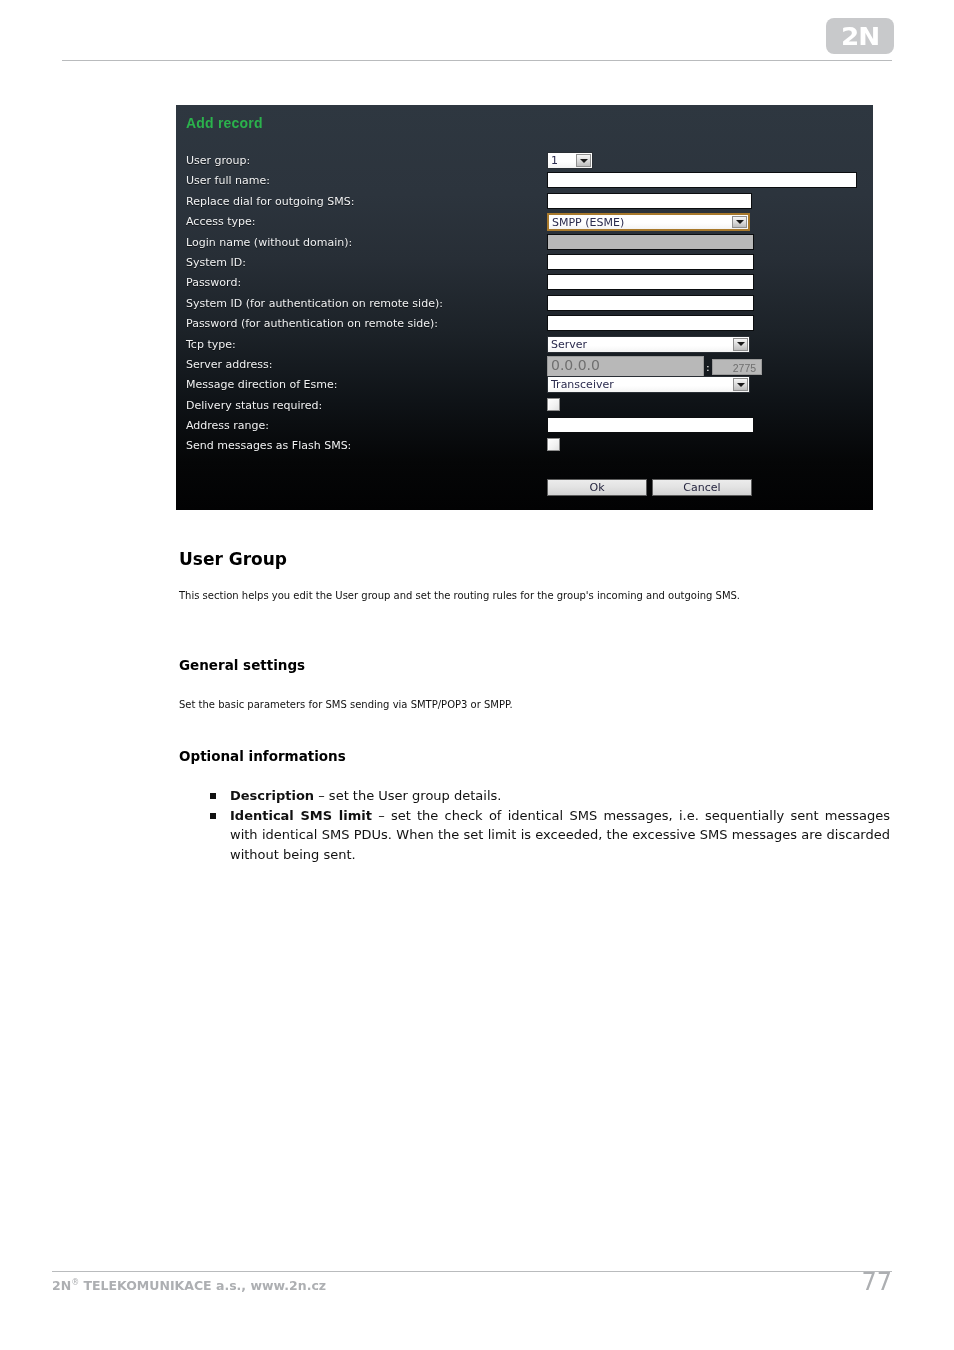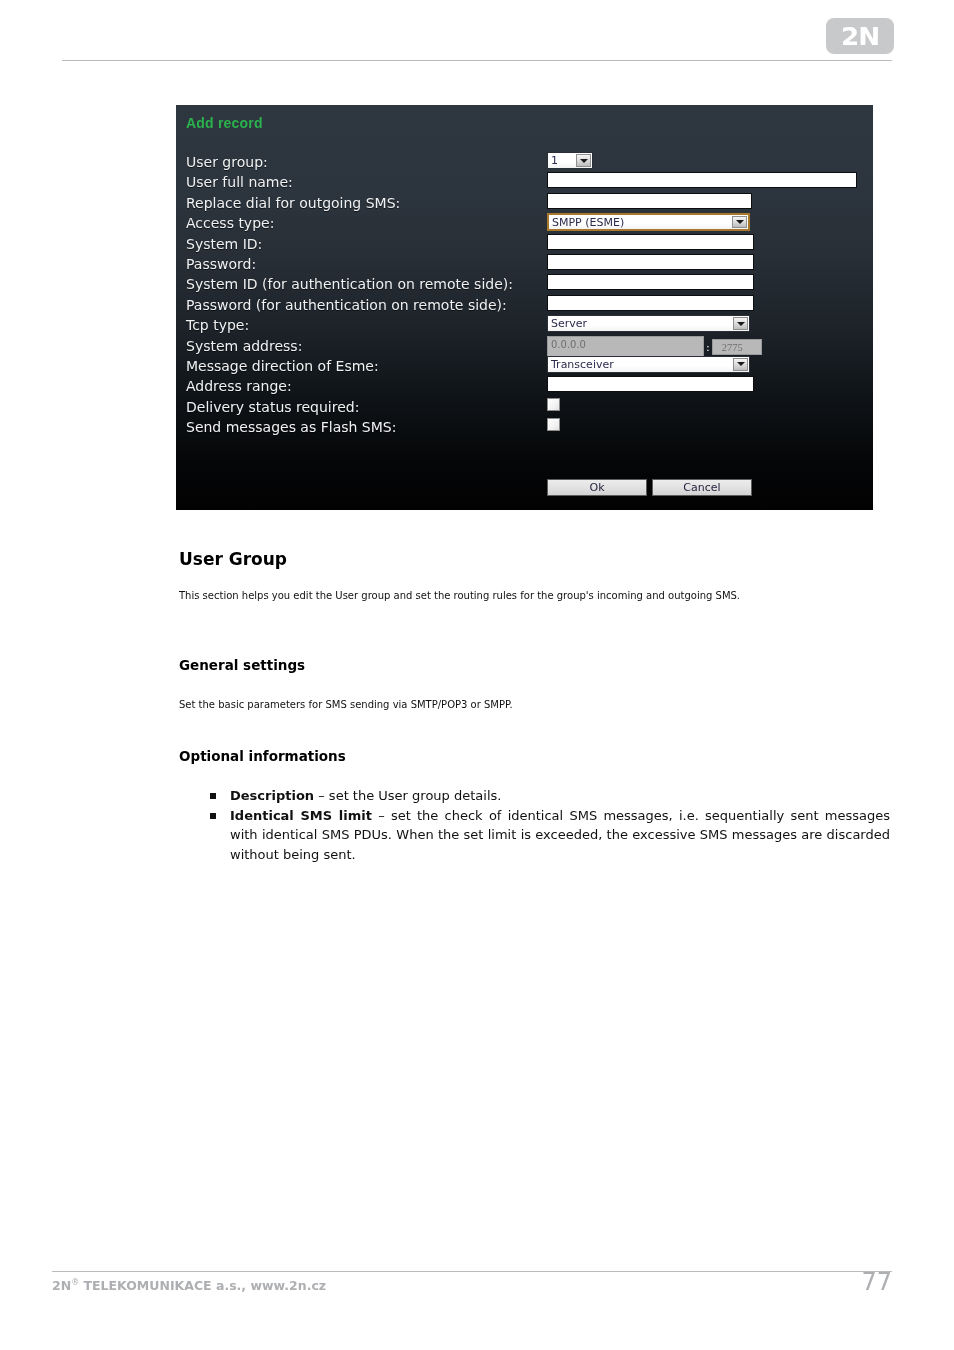--- a/index.html
+++ b/index.html
@@ -72,21 +72,21 @@
   }
   .frow {
     position: relative;
     height: 20.4px;
   }
   .flabel {
     position: absolute;
     left: 10px; top: 2px;
     color: #f0f1f2;
     font-family: "DejaVu Sans", sans-serif;
-    font-size: 14px;
+    font-size: 11px;
     white-space: nowrap;
     text-shadow: 0 1px 0 rgba(0,0,0,0.6);
   }
 
   
   .fctl { position: absolute; left: 371px; top: 0; }
 
   .txt {
     height: 16px;
     background: #ffffff;
@@ -143,39 +143,39 @@
     border-right: 4px solid transparent;
     border-top: 4px solid #1a1a1a;
   }
 
   .addr-wrap { display: flex; align-items: center; }
   .addr-ip {
     width: 157px; height: 23px;
     background: #b8b8b8;
     color: #6f6f6f;
     font-family: "DejaVu Sans", sans-serif;
-    font-size: 10px;
+    font-size: 14px;
     line-height: 16px;
     padding-left: 3px;
     border: 1px solid #9a9a9a;
   }
   .addr-colon {
     color: #ffffff;
     font-family: "DejaVu Sans", sans-serif;
     font-size: 11px;
     padding: 0 2px;
   }
   .addr-port {
     width: 50px; height: 16px;
     background: #b8b8b8;
     color: #6f6f6f;
-    font-family: Liberation Serif, serif;
+    font-family: Liberation Sans, sans-serif;
     font-size: 10.5px;
     line-height: 16px;
-    padding-left: 9px;
+    padding-left: 20px;
     border: 1px solid #9a9a9a;
   }
 
   .cbx {
     width: 13px; height: 13px;
     background: linear-gradient(135deg, #ffffff 0%, #f2f2f2 60%, #e2e2e2 100%);
     border: 1px solid #8c8c8c;
     box-shadow: inset 1px 1px 0 rgba(255,255,255,0.9);
     margin-top: 1px;
   }
@@ -320,20 +320,26 @@
       <div class="fctl">
         <div class="sel w-std focused">
           <span>SMPP (ESME)</span>
           <span class="sel-arrow">
               <i></i>
             </span>
         </div>
       </div>
     </div>
 
+    <div class="frow">
+      <span class="flabel">Login name (without domain):</span>
+      <div class="fctl">
+        <div class="txt w-std disabled"></div>
+      </div>
+    </div>
 
     <div class="frow">
       <span class="flabel">System ID:</span>
       <div class="fctl">
         <div class="txt w-std"></div>
       </div>
     </div>
 
     <div class="frow">
       <span class="flabel">Password:</span>
@@ -362,21 +368,21 @@
         <div class="sel w-std">
           <span>Server</span>
           <span class="sel-arrow">
               <i></i>
             </span>
         </div>
       </div>
     </div>
 
     <div class="frow">
-      <span class="flabel">System address:</span>
+      <span class="flabel">Server address:</span>
       <div class="fctl">
         <div class="addr-wrap">
           <div class="addr-ip">0.0.0.0</div>
           <span class="addr-colon">:</span>
           <div class="addr-port">2775</div>
         </div>
       </div>
     </div>
 
     <div class="frow">
@@ -385,30 +391,30 @@
         <div class="sel w-std">
           <span>Transceiver</span>
           <span class="sel-arrow">
               <i></i>
             </span>
         </div>
       </div>
     </div>
 
     <div class="frow">
+      <span class="flabel">Delivery status required:</span>
+      <div class="fctl">
+        <div class="cbx"></div>
+      </div>
+    </div>
+
+    <div class="frow">
       <span class="flabel">Address range:</span>
       <div class="fctl">
         <div class="txt w-std"></div>
-      </div>
-    </div>
-
-    <div class="frow">
-      <span class="flabel">Delivery status required:</span>
-      <div class="fctl">
-        <div class="cbx"></div>
       </div>
     </div>
 
     <div class="frow">
       <span class="flabel">Send messages as Flash SMS:</span>
       <div class="fctl">
         <div class="cbx"></div>
       </div>
     </div>
 

